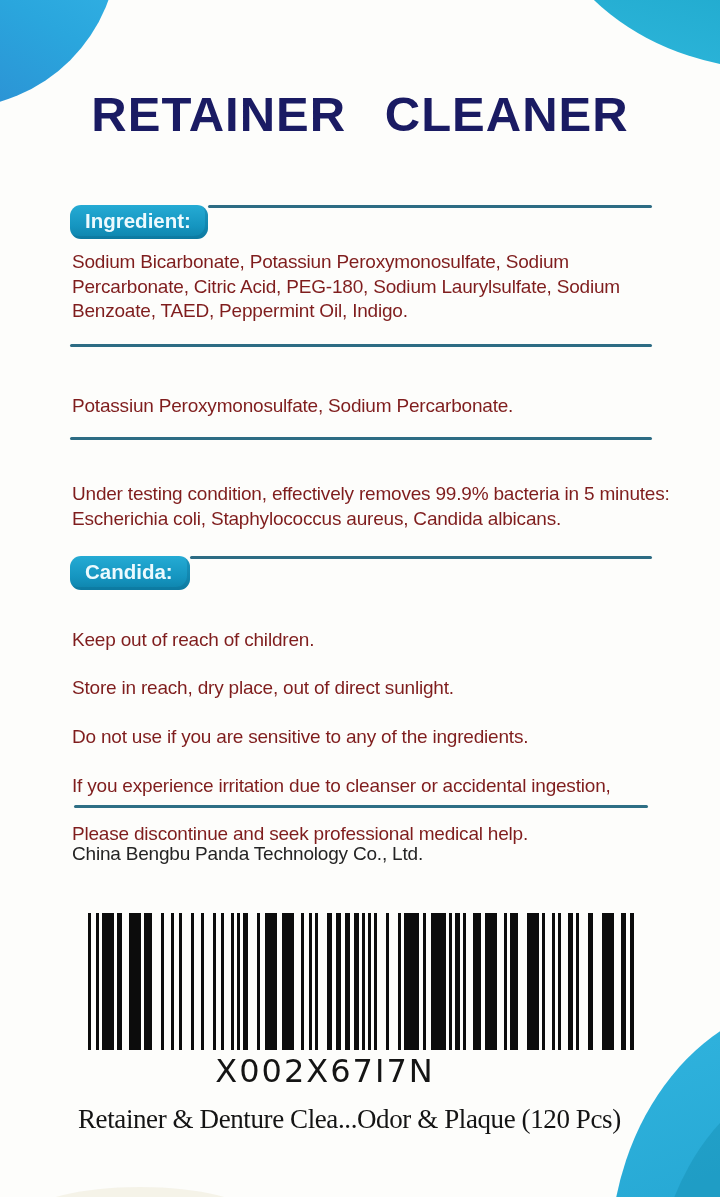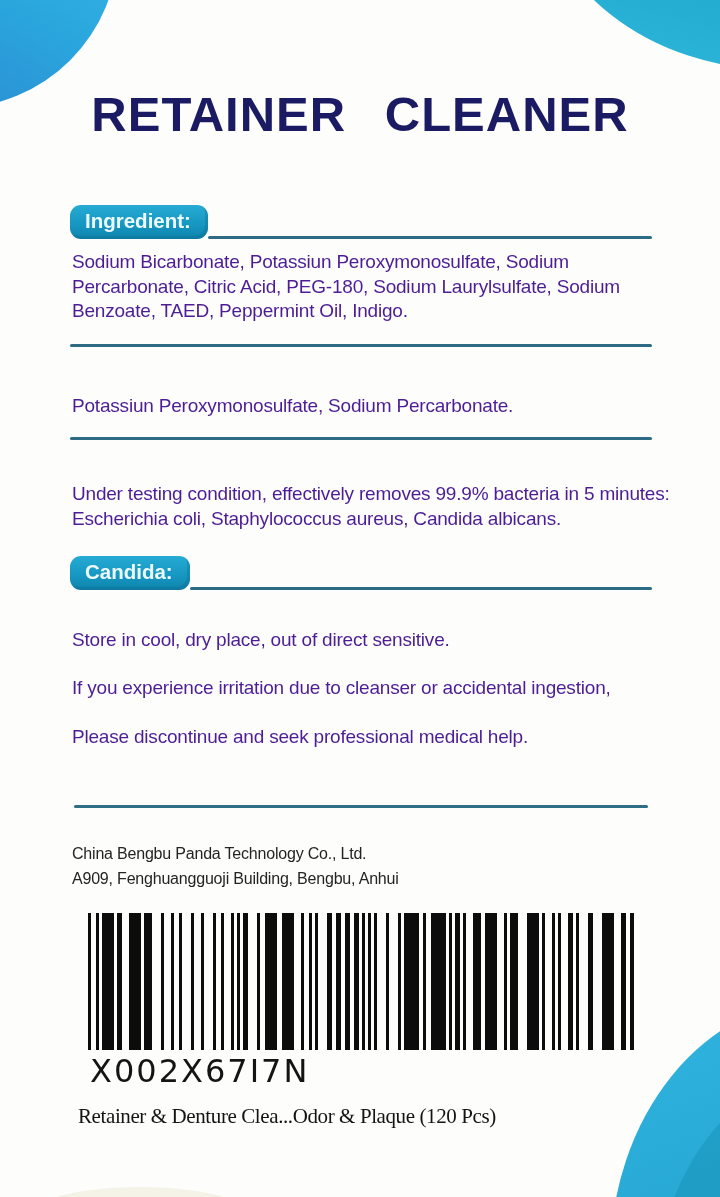--- a/index.html
+++ b/index.html
@@ -34,61 +34,62 @@
   
   .title{
     position:absolute;top:86px;left:0;right:0;
     text-align:center;
     font-size:49px;font-weight:700;color:#1a1b63;
     letter-spacing:1px;word-spacing:24px;white-space:nowrap;
   }
   
   .sec-head{
     position:absolute;left:70px;width:582px;
-    display:flex;align-items:flex-end;
+    display:flex;
   }
   .pill{
     display:inline-block;
     background:linear-gradient(180deg,#25abd4 0%,#1595c0 62%,#0e83ab 100%);
     color:#edfafe;font-weight:700;font-size:20.5px;line-height:22px;
     padding:5px 17px 7px 15px;border-radius:11px;
     box-shadow:inset -3px -3px 0 rgba(9,98,132,0.28);
     white-space:nowrap;
   }
   .rule{flex:1;height:3px;background:#2d6c84;border-radius:2px;margin-bottom:0;}
   
   .body-text{
     position:absolute;left:72px;width:600px;
-    font-size:19px;line-height:24.5px;color:#4c1d95;
+    font-size:19px;line-height:24.5px;color:#7f1d1d;
     letter-spacing:-0.2px;white-space:pre-line;
   }
   .warn-line{line-height:24.2px;}
   .divider{
     position:absolute;left:74px;top:805px;width:574px;height:3px;
     background:#2e6f85;border-radius:2px;
   }
   .company{
     position:absolute;left:72px;top:842px;width:620px;
-    font-size:16px;line-height:24.5px;color:#242424;letter-spacing:-0.2px;
+    font-size:19px;line-height:24.5px;color:#242424;letter-spacing:-0.2px;
   }
   
   .barcode{
     position:absolute;left:88px;top:913px;width:554px;height:137px;
     display:flex;align-items:stretch;
   }
   .bar{background:#0c0c0c;height:100%;flex:0 0 auto;}
   .barcode-value{
     position:absolute;left:90px;top:1052px;width:470px;
+    text-align:center;
     font-family:"DejaVu Sans",sans-serif;
     font-size:32px;color:#141414;letter-spacing:2px;
   }
   .product-line{
     position:absolute;left:78px;top:1104px;width:600px;
     font-family:"Liberation Serif",serif;
-    font-size:21px;color:#141414;letter-spacing:-0.4px;
+    font-size:27px;color:#141414;letter-spacing:-0.4px;
   }
 </style>
 </head>
 <body>
 
 <div class="blob blob-tl"></div>
 <div class="blob blob-tr"></div>
 <div class="blob blob-br"></div>
 <div class="blob blob-br2"></div>
 <div class="blob blob-bl"></div>
@@ -112,30 +113,31 @@
   <span class="rule"></span>
 </div>
 <div class="body-text" style="top:482px">Under testing condition, effectively removes 99.9% bacteria in 5 minutes:
 Escherichia coli, Staphylococcus aureus, Candida albicans.</div>
 
 <div class="sec-head" style="top:556px">
   <span class="pill">Candida:</span>
   <span class="rule"></span>
 </div>
 <div class="body-text" style="top:603px">
-  <div class="warn-line">Store in cool, dry place, out of direct sensitive.</div>
+  <div class="warn-line">Keep out of reach of children.</div>
+  <div class="warn-line">Store in reach, dry place, out of direct sunlight.</div>
+  <div class="warn-line">Do not use if you are sensitive to any of the ingredients.</div>
   <div class="warn-line">If you experience irritation due to cleanser or accidental ingestion,</div>
   <div class="warn-line">Please discontinue and seek professional medical help.</div>
 </div>
 
 <div class="divider"></div>
 
 <div class="company">
   <div>China Bengbu Panda Technology Co., Ltd.</div>
-  <div>A909, Fenghuangguoji Building, Bengbu, Anhui</div>
 </div>
 
 <div class="barcode">
     <div class="bar" style="width: 3px; margin-right: 5px;"></div>
     <div class="bar" style="width: 3px; margin-right: 3px;"></div>
     <div class="bar" style="width: 12px; margin-right: 3px;"></div>
     <div class="bar" style="width: 5px; margin-right: 7px;"></div>
     <div class="bar" style="width: 12px; margin-right: 3px;"></div>
     <div class="bar" style="width: 8px; margin-right: 9px;"></div>
     <div class="bar" style="width: 3px; margin-right: 7px;"></div>

